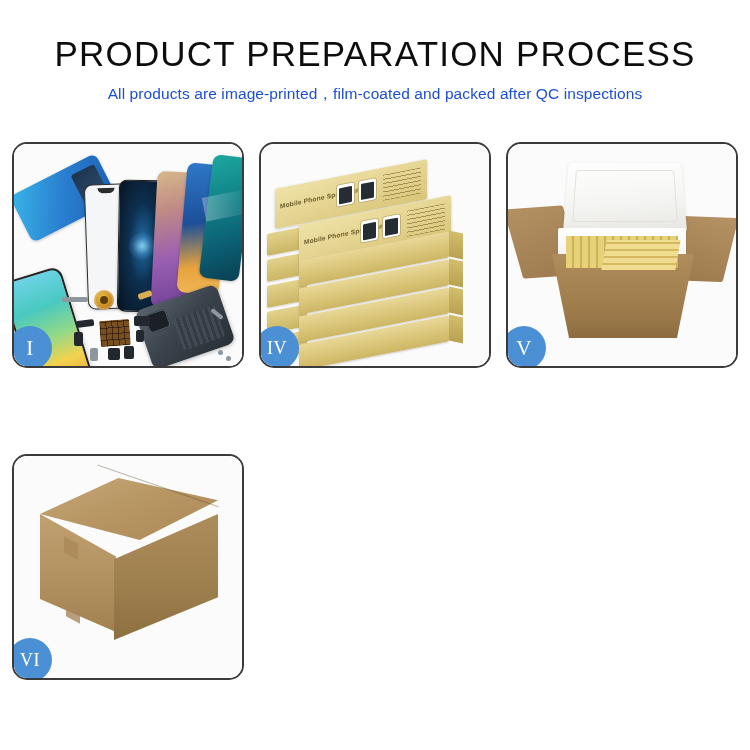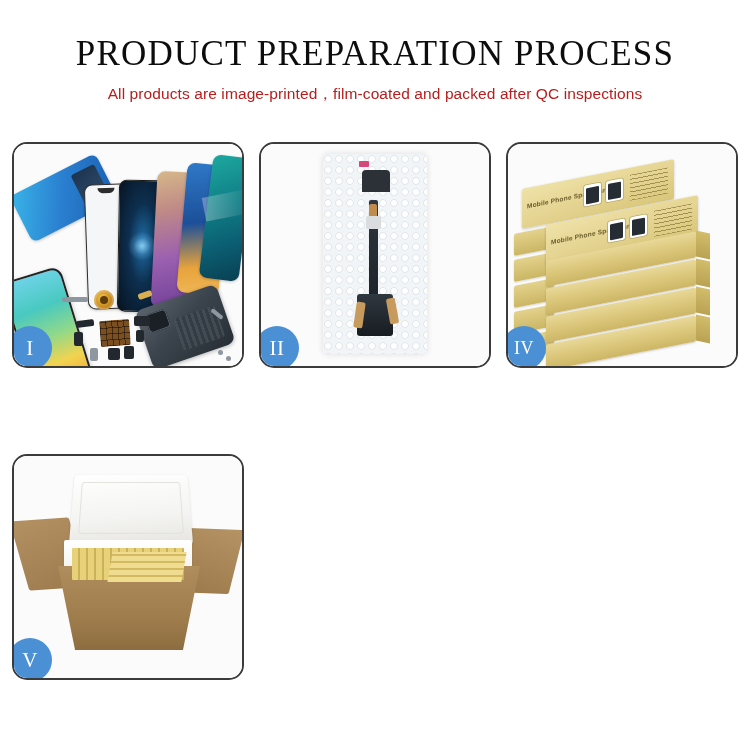--- a/index.html
+++ b/index.html
@@ -12,35 +12,35 @@
     overflow: hidden;
     position: relative;
   }
 
   .page { width: 750px; height: 750px; position: relative; }
 
   
   .header { padding-top: 36px; text-align: center; }
 
   .title {
-    font-family: Liberation Serif, serif;
+    font-family: Liberation Sans, sans-serif;
     font-size: 35px;
     font-weight: 400;
     letter-spacing: 1.2px;
     color: #0d0d0d;
     line-height: 1;
     white-space: nowrap;
   }
 
   .subtitle {
     margin-top: 13px;
     font-family: "Liberation Sans", sans-serif;
     font-size: 15.5px;
     font-weight: 400;
-    color: #b91c1c;
+    color: #1d4ed8;
     letter-spacing: 0.1px;
     white-space: nowrap;
   }
 
   
   .grid {
     position: absolute;
     left: 12px;
     top: 142px;
     width: 726px;
@@ -476,37 +476,20 @@
         <div class="part lt" style="left:76px;top:204px;width:8px;height:13px;"></div>
         <div class="part dark" style="left:94px;top:204px;width:12px;height:12px;"></div>
         <div class="part dark" style="left:110px;top:202px;width:10px;height:13px;"></div>
         <div class="part lt" style="left:196px;top:168px;width:14px;height:4px;transform:rotate(38deg);"></div>
         <div class="part lt" style="left:204px;top:206px;width:5px;height:5px;border-radius:50%;"></div>
         <div class="part lt" style="left:212px;top:212px;width:5px;height:5px;border-radius:50%;"></div>
       </div>
       <div class="badge">I</div>
     </div>
 
-    <div class="panel">
-      <div class="panel-photo">
-        <div class="bubble-bag">
-          <div class="bag-tag"></div>
-          <div class="bag-part">
-            <div class="scr"></div>
-            <div class="flex"></div>
-            <div class="amber"></div>
-            <div class="conn"></div>
-            <div class="base"></div>
-            <div class="tan1"></div>
-            <div class="tan2"></div>
-          </div>
-        </div>
-      </div>
-      <div class="badge">II</div>
-    </div>
 
 
     <div class="panel">
       <div class="panel-photo">
         <div class="stack">
 
           <div class="stackL">
             <div class="sboxL" style="top:16px;"></div>
             <div class="sboxL" style="top:42px;"></div>
             <div class="sboxL" style="top:68px;"></div>
@@ -559,15 +542,26 @@
         <div class="v-flapR"></div>
         <div class="v-lid"></div>
         <div class="v-foam"></div>
         <div class="v-inner"></div>
         <div class="v-inner2"></div>
         <div class="v-body"></div>
       </div>
       <div class="badge">V</div>
     </div>
 
+    <div class="panel">
+      <div class="panel-photo">
+        <div class="c-top"></div>
+        <div class="c-left"></div>
+        <div class="c-right"></div>
+        <div class="c-seam"></div>
+        <div class="c-tape1"></div>
+        <div class="c-tape2"></div>
+      </div>
+      <div class="badge small-num">VI</div>
+    </div>
 
   </div>
 </div>
 
 </body></html>

